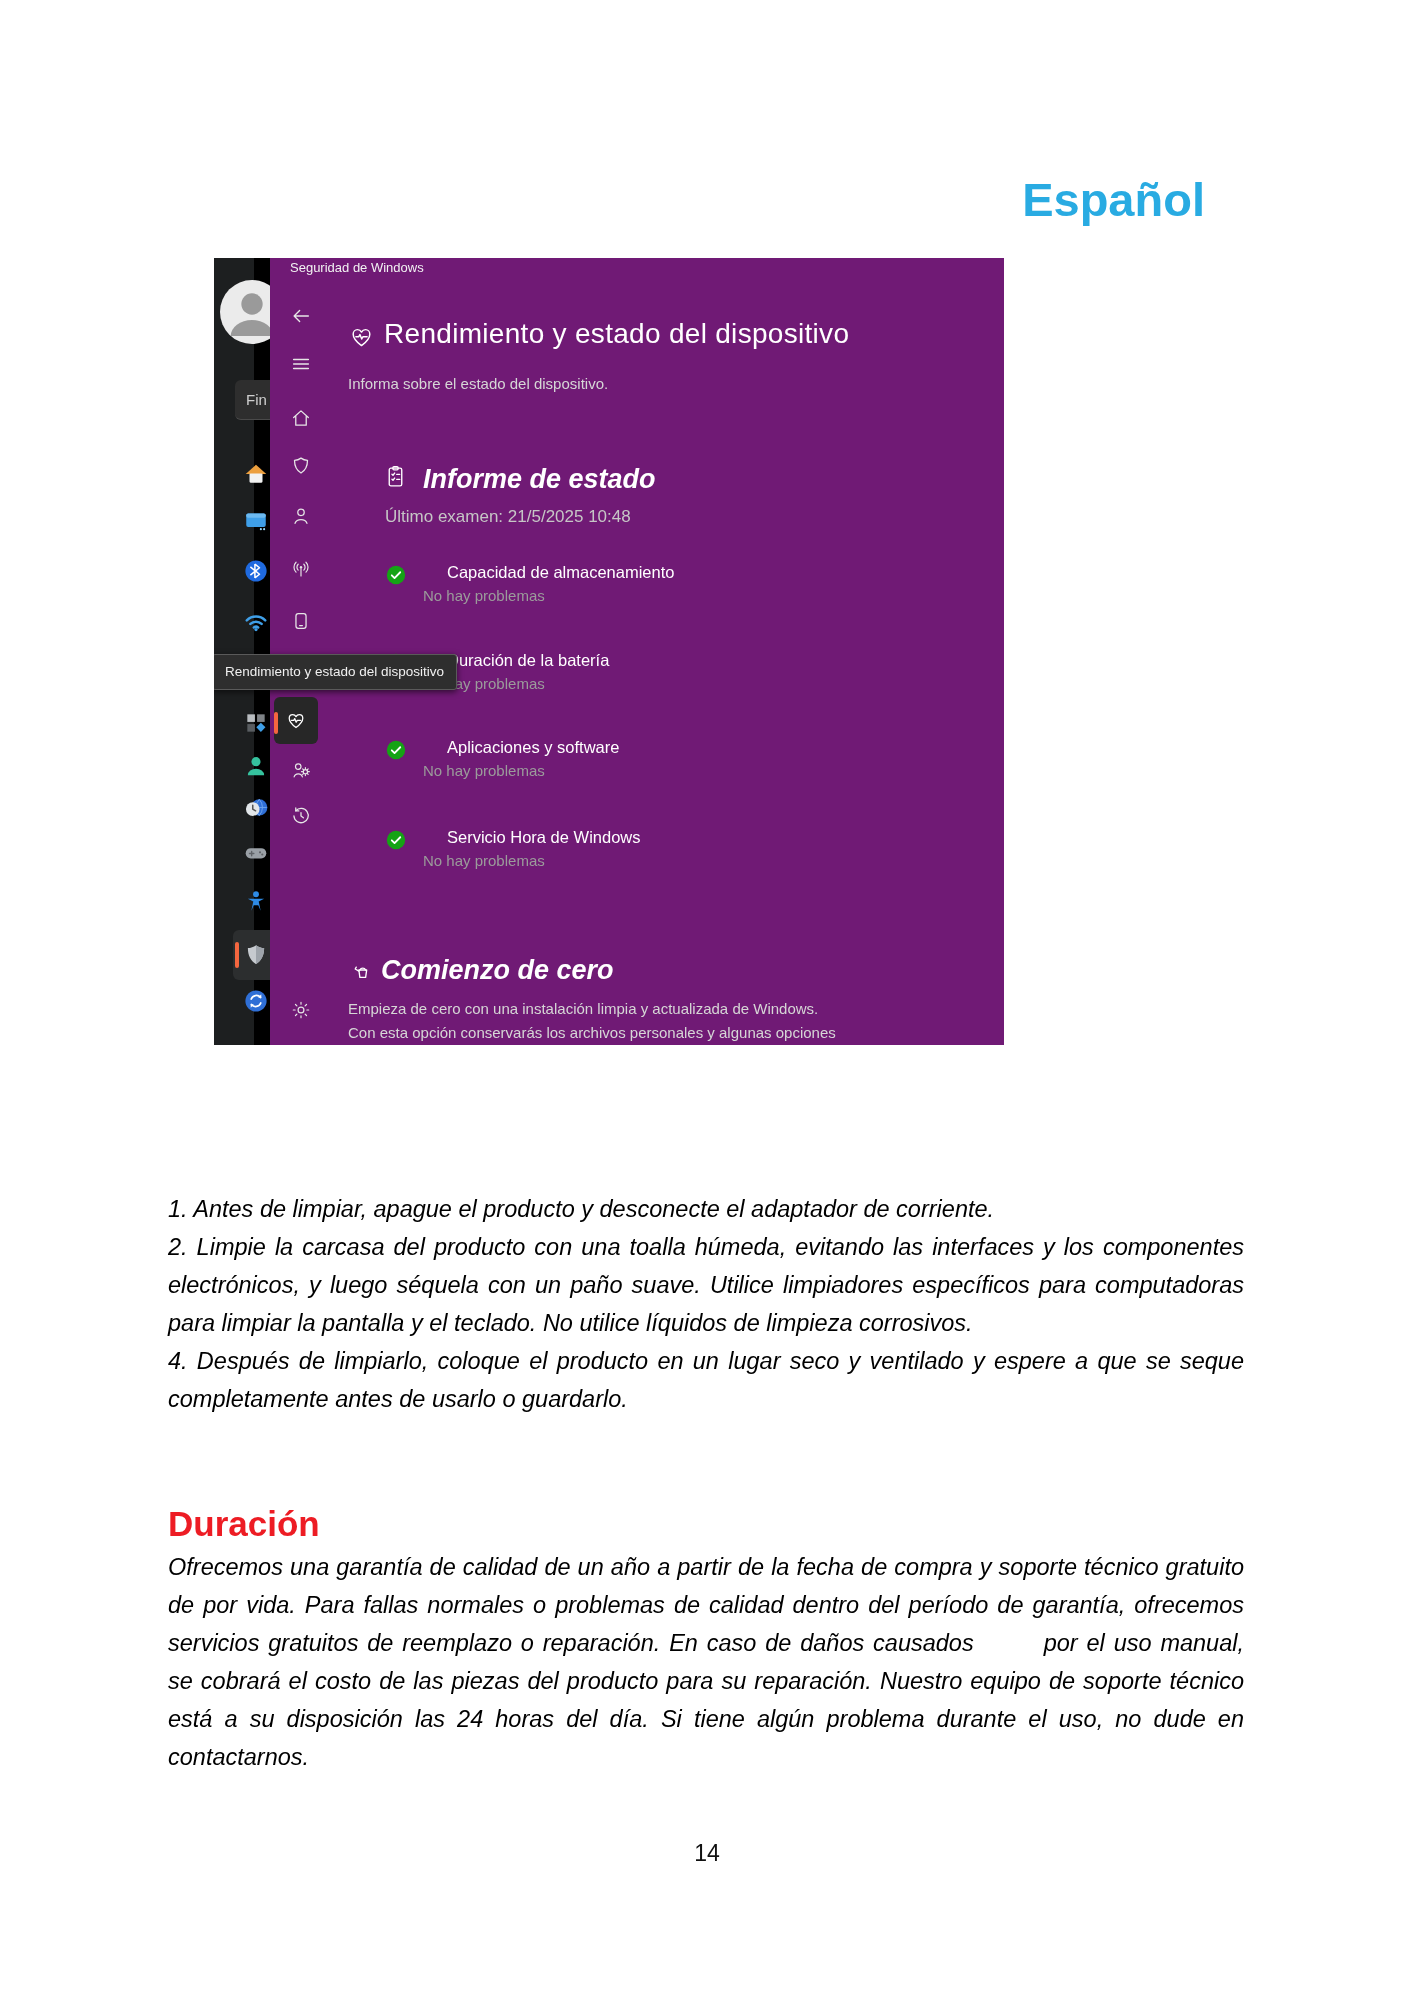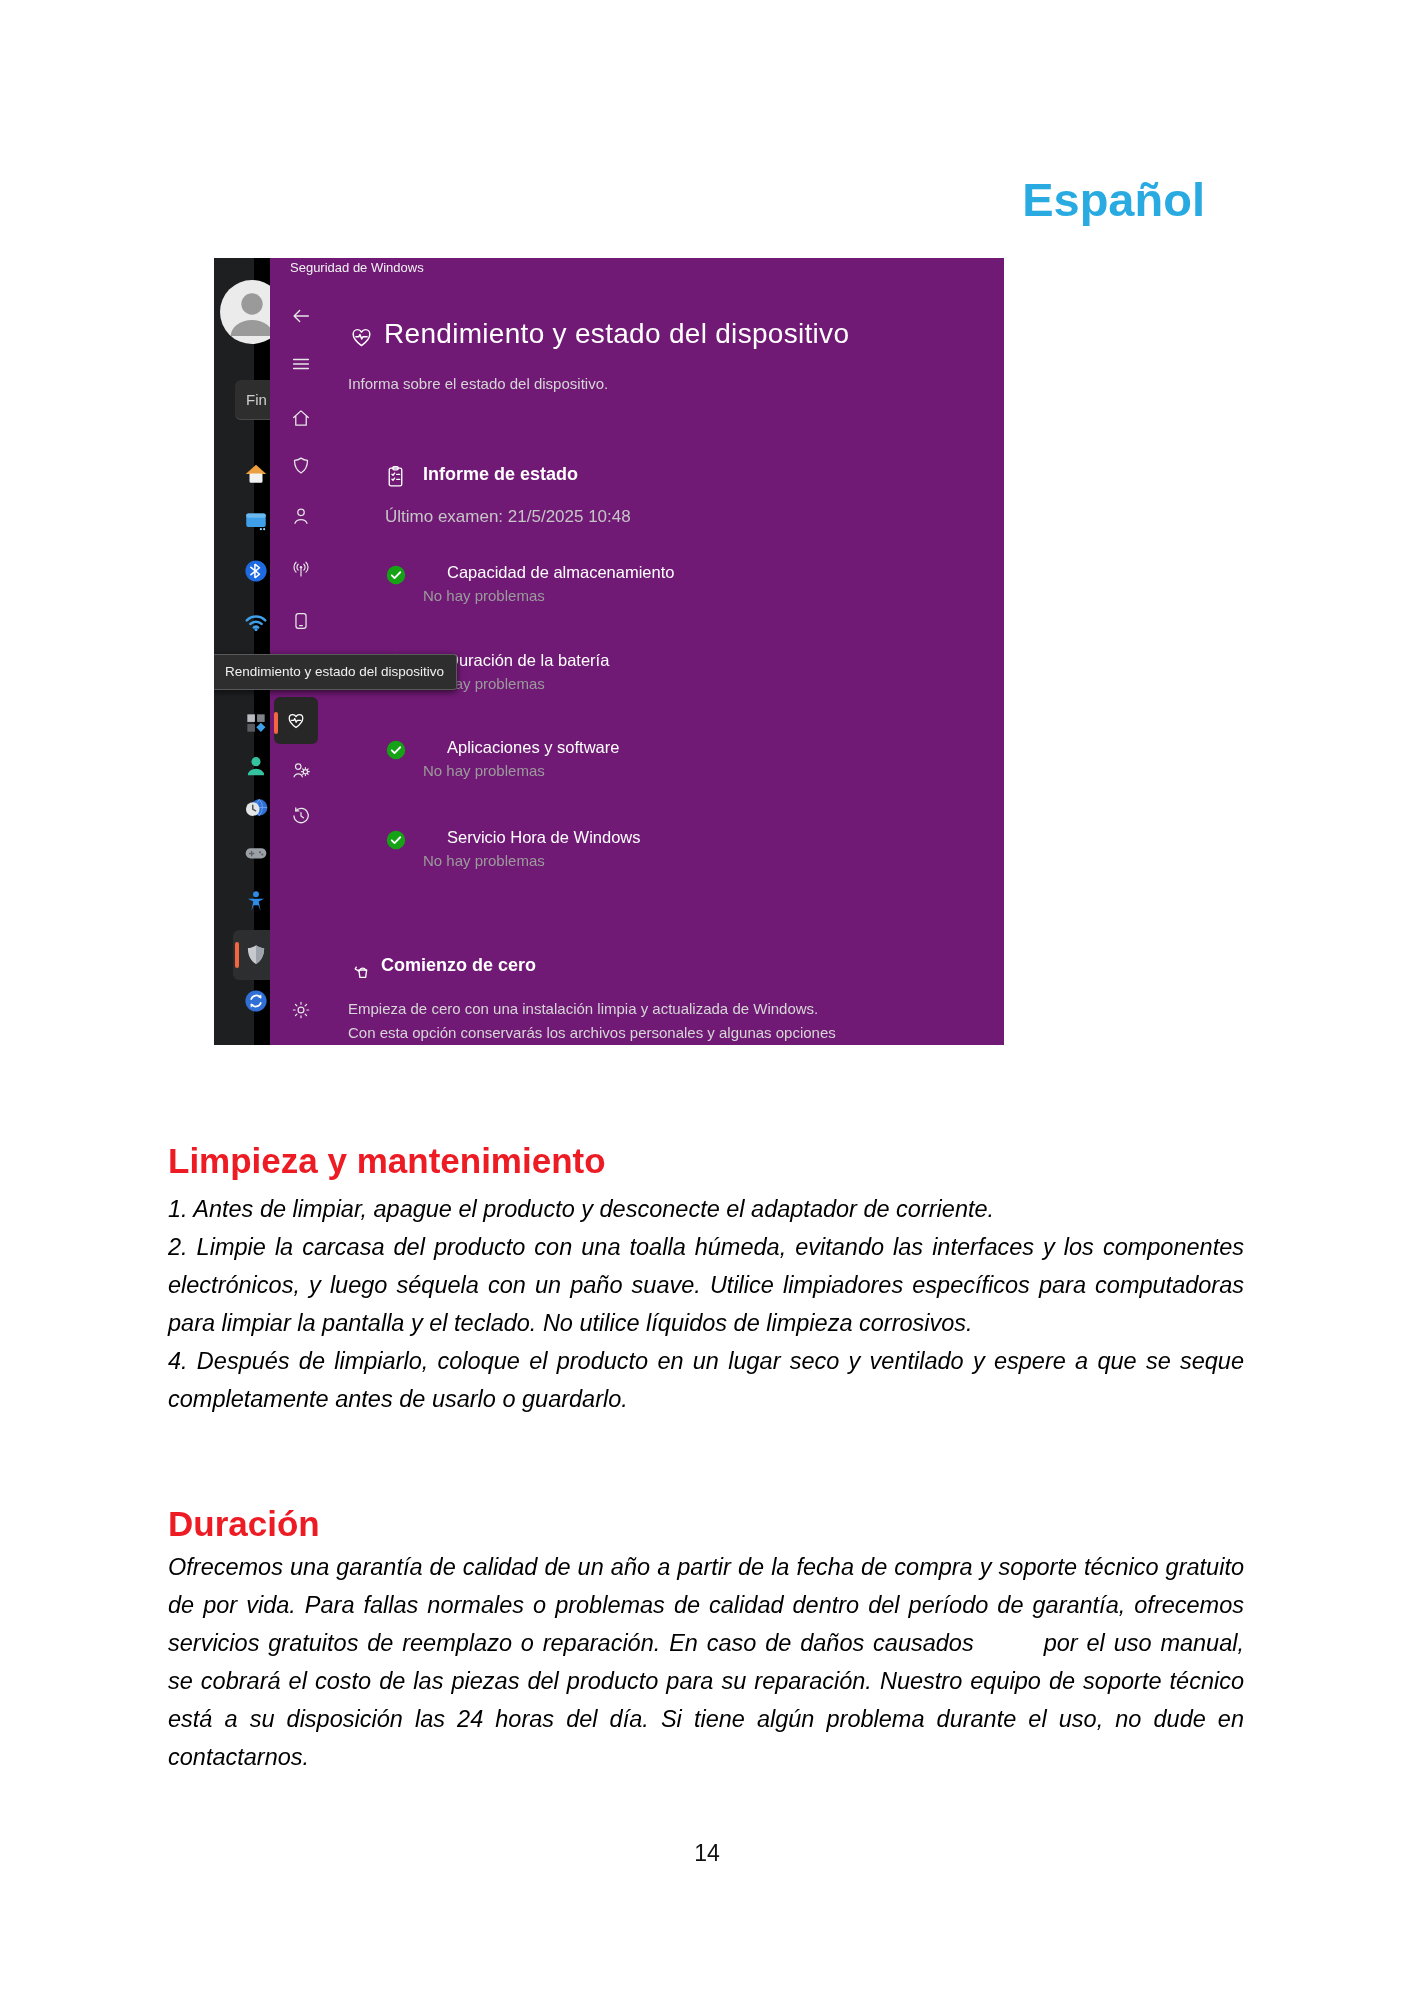--- a/index.html
+++ b/index.html
@@ -75,21 +75,21 @@
   .hd-ic{position:absolute; left:78px; top:66px; width:27px; height:27px;}
   .hd-ic svg{width:100%;height:100%;}
   .hd-title{
     position:absolute; left:114px; top:60px; font-size:28px; font-weight:300;
     color:#fff; white-space:nowrap; letter-spacing:.3px;
   }
   .hd-sub{position:absolute; left:78px; top:117px; font-size:15px; color:#d6d6d6;}
 
   .sec-ic{position:absolute; width:25px; height:25px;}
   .sec-ic svg{width:100%;height:100%;}
-  .sec-title{position:absolute; font-size:18px; font-weight:bold; color:#fff; white-space:nowrap;}
+  .sec-title{position:absolute; font-size:27px; font-weight:bold; color:#fff; white-space:nowrap;font-style:italic;}
   .ic-report{left:113px; top:206px;}
   .t-report{left:153px; top:206px;}
   .last-scan{position:absolute; left:115px; top:249px; font-size:17px; color:#c6c6c6; white-space:nowrap;}
 
   .row{position:absolute; left:115px;}
   .row .chk{position:absolute; left:0; top:1px; width:22px; height:22px;}
   .row .chk svg{width:100%;height:100%;}
   .row .lbl{position:absolute; left:38px; top:0; font-size:16.5px; color:#fff; white-space:nowrap;margin-left:24px;}
   .row .sts{position:absolute; left:38px; top:24px; font-size:15px; color:#9b9b9b; white-space:nowrap;}
   .row1{top:305px;} .row2{top:393px;} .row3{top:480px;} .row4{top:570px;}
@@ -359,21 +359,20 @@
         </svg>
       </div>
       <div class="sec-title t-fresh">Comienzo de cero</div>
       <div class="fs-d1">Empieza de cero con una instalación limpia y actualizada de Windows.</div>
       <div class="fs-d2">Con esta opción conservarás los archivos personales y algunas opciones</div>
     </div>
 
     <div class="tooltip">Rendimiento y estado del dispositivo</div>
   </div>
 
-  <div class="doc-heading h-clean">Limpieza y mantenimiento</div>
   <div class="doc-body b-clean">
     <p>1. Antes de limpiar, apague el producto y desconecte el adaptador de corriente.</p>
     <p>2. Limpie la carcasa del producto con una toalla húmeda, evitando las interfaces y los componentes electrónicos, y luego séquela con un paño suave. Utilice limpiadores específicos para computadoras para limpiar la pantalla y el teclado. No utilice líquidos de limpieza corrosivos.</p>
     <p>4. Después de limpiarlo, coloque el producto en un lugar seco y ventilado y espere a que se seque completamente antes de usarlo o guardarlo.</p>
   </div>
 
   <div class="doc-heading h-warranty">Duración</div>
   <div class="doc-body b-warranty">
     <p><span>Ofrecemos una garantía de calidad de un año a partir de la fecha de compra y soporte técnico gratuito de por vida. Para fallas normales o problemas de calidad dentro del período de garantía, ofrecemos servicios gratuitos de reemplazo o reparación. En caso de daños causados</span><span class="gap"></span><span>por el uso manual, se cobrará el costo de las piezas del producto para su reparación. Nuestro equipo de soporte técnico está a su disposición las 24 horas del día. Si tiene algún problema durante el uso, no dude en contactarnos.</span></p>
   </div>

